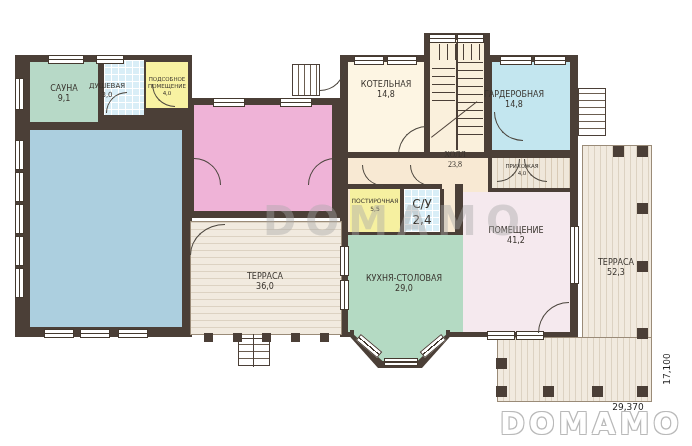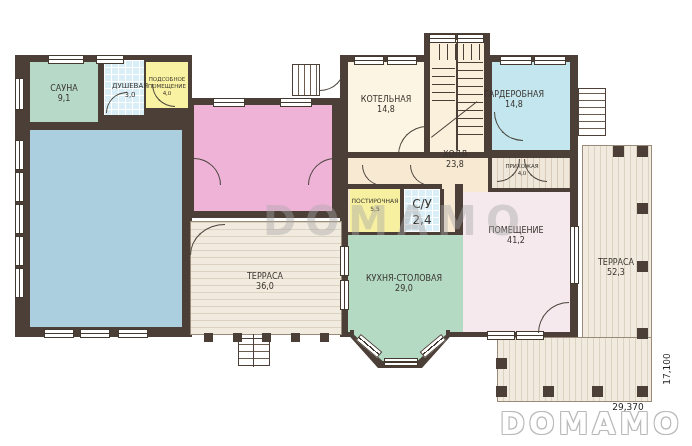--- a/index.html
+++ b/index.html
@@ -173,37 +173,37 @@
   <div class="post big" style="left:637px;top:386px;"></div>
   <div class="post big" style="left:592px;top:386px;"></div>
   <div class="post big" style="left:543px;top:386px;"></div>
   <div class="post big" style="left:496px;top:386px;"></div>
   <div class="post big" style="left:496px;top:358px;"></div>
 
   <div class="label" style="left:32px;top:84px;width:64px;">
     <span class="nm">САУНА</span>
     <span class="ar">9,1</span>
   </div>
-  <div class="label fs7" style="left:104px;top:82px;width:52px;">
+  <div class="label fs7" style="left:81px;top:82px;width:52px;">
     <span class="nm">ДУШЕВАЯ</span>
     <span class="ar">3,0</span>
   </div>
   <div class="label fs55" style="left:144px;top:76px;width:46px;">
     <span class="nm">ПОДСОБНОЕ ПОМЕЩЕНИЕ</span>
     <span class="ar">4,0</span>
   </div>
   <div class="label" style="left:225px;top:272px;width:80px;">
     <span class="nm">ТЕРРАСА</span>
     <span class="ar">36,0</span>
   </div>
-  <div class="label" style="left:349px;top:95px;width:74px;">
+  <div class="label" style="left:349px;top:80px;width:74px;">
     <span class="nm">КОТЕЛЬНАЯ</span>
     <span class="ar">14,8</span>
   </div>
-  <div class="label" style="left:415px;top:150px;width:80px;">
+  <div class="label" style="left:415px;top:150px;width:80px;font-family:Liberation Serif, serif;">
     <span class="nm">ХОЛЛ</span>
     <span class="ar">23,8</span>
   </div>
   <div class="label" style="left:476px;top:90px;width:76px;">
     <span class="nm">ГАРДЕРОБНАЯ</span>
     <span class="ar">14,8</span>
   </div>
   <div class="label fs55" style="left:494px;top:163px;width:56px;">
     <span class="nm">ПРИХОЖАЯ</span>
     <span class="ar">4,0</span>

